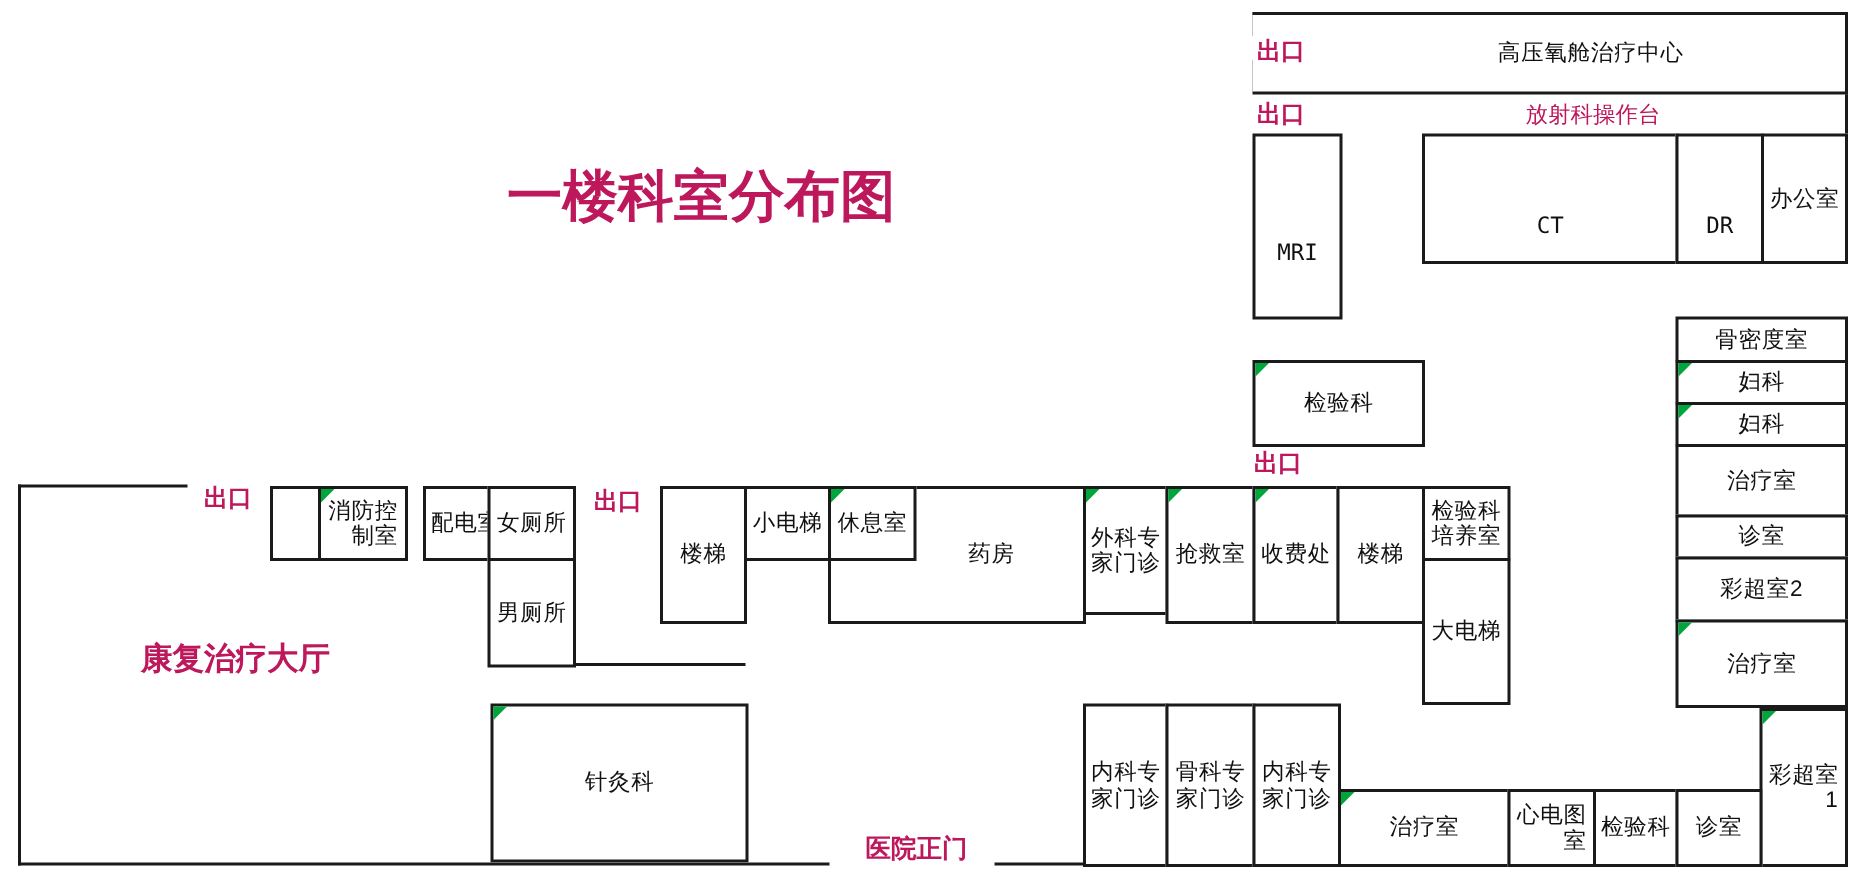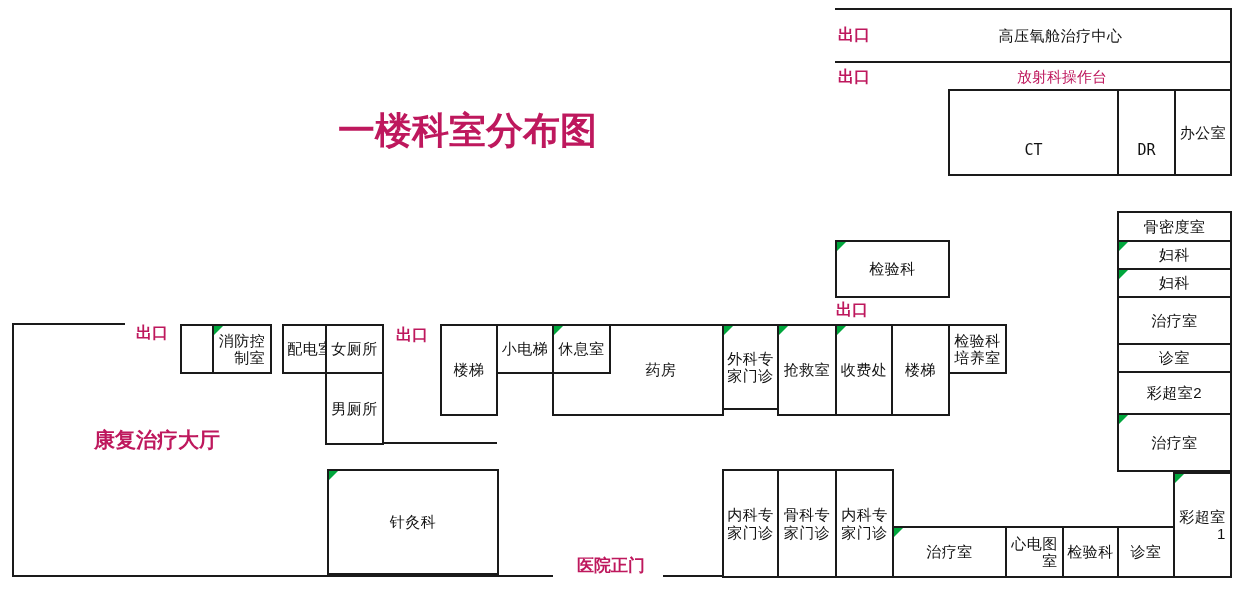--- a/index.html
+++ b/index.html
@@ -46,20 +46,23 @@
     <div class="wall" data-name="wall-hall-top" style="left: 12px; top: 323px; width: 113px; height: 2px;"></div>
     <div class="wall" data-name="wall-hall-left" style="left: 12px; top: 323px; width: 2px; height: 254px;"></div>
     <div class="wall" data-name="wall-hall-bottom-left" style="left: 12px; top: 575px; width: 541px; height: 2px;"></div>
     <div class="wall" data-name="wall-hall-bottom-right" style="left: 663px; top: 575px; width: 61px; height: 2px;"></div>
     <div class="wall" data-name="wall-toilet-corridor" style="left: 327px; top: 442px; width: 170px; height: 2px;"></div>
     <div class="wall" data-name="wall-radiology-right-wall" style="left: 1230px; top: 59px; width: 2px; height: 32px;"></div>
     <div class="wall" data-name="wall-hyperbaric-door-top" style="left: 835px; top: 8px; width: 2px; height: 16px;"></div>
     <div class="wall" data-name="wall-hyperbaric-door-bottom" style="left: 835px; top: 40px; width: 2px; height: 21px;"></div>
     <div class="room no-left" data-name="room-hyperbaric-center" style="left: 835px; top: 8px; width: 397px; height: 55px;">
       <span class="room-label" data-name="room-label-hyperbaric-center">高压氧舱治疗中心</span>
+    </div>
+    <div class="room" data-name="room-mri" style="left: 835px; top: 89px; width: 60px; height: 124px;">
+      <span class="room-label mono" data-name="room-label-mri">MRI</span>
     </div>
     <div class="room" data-name="room-ct" style="left: 948px; top: 89px; width: 171px; height: 87px;">
       <span class="room-label mono" data-name="room-label-ct">CT</span>
     </div>
     <div class="room" data-name="room-dr" style="left: 1117px; top: 89px; width: 59px; height: 87px;">
       <span class="room-label mono" data-name="room-label-dr">DR</span>
     </div>
     <div class="room" data-name="room-office" style="left: 1174px; top: 89px; width: 58px; height: 87px;">
       <span class="room-label" data-name="room-label-office">办公室</span>
     </div>
@@ -137,20 +140,23 @@
       <div class="marker" data-name="door-marker-icon"></div>
       <span class="room-label" data-name="room-label-cashier">收费处</span>
     </div>
     <div class="room" data-name="room-stairs-east" style="left: 891px; top: 324px; width: 59px; height: 92px;">
       <span class="room-label" data-name="room-label-stairs-east">楼梯</span>
     </div>
     <div class="room" data-name="room-lab-culture-room" style="left: 948px; top: 324px; width: 59px; height: 50px;">
       <span class="room-label" data-name="room-label-lab-culture-room">检验科
 培养室</span>
     </div>
+    <div class="room" data-name="room-big-elevator" style="left: 948px; top: 372px; width: 59px; height: 98px;">
+      <span class="room-label" data-name="room-label-big-elevator">大电梯</span>
+    </div>
     <div class="room" data-name="room-acupuncture" style="left: 327px; top: 469px; width: 172px; height: 106px;">
       <div class="marker" data-name="door-marker-icon"></div>
       <span class="room-label" data-name="room-label-acupuncture">针灸科</span>
     </div>
     <div class="room" data-name="room-internal-expert-clinic-1" style="left: 722px; top: 469px; width: 57px; height: 109px;">
       <span class="room-label" data-name="room-label-internal-expert-clinic-1">内科专
 家门诊</span>
     </div>
     <div class="room" data-name="room-ortho-expert-clinic" style="left: 777px; top: 469px; width: 60px; height: 109px;">
       <span class="room-label" data-name="room-label-ortho-expert-clinic">骨科专

